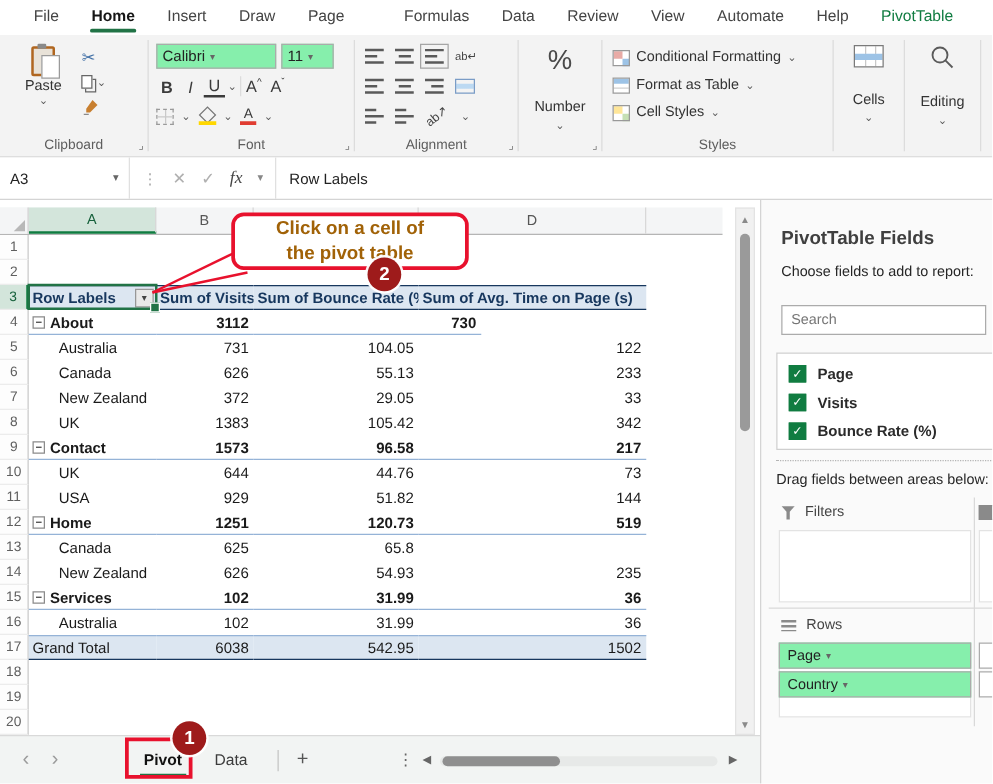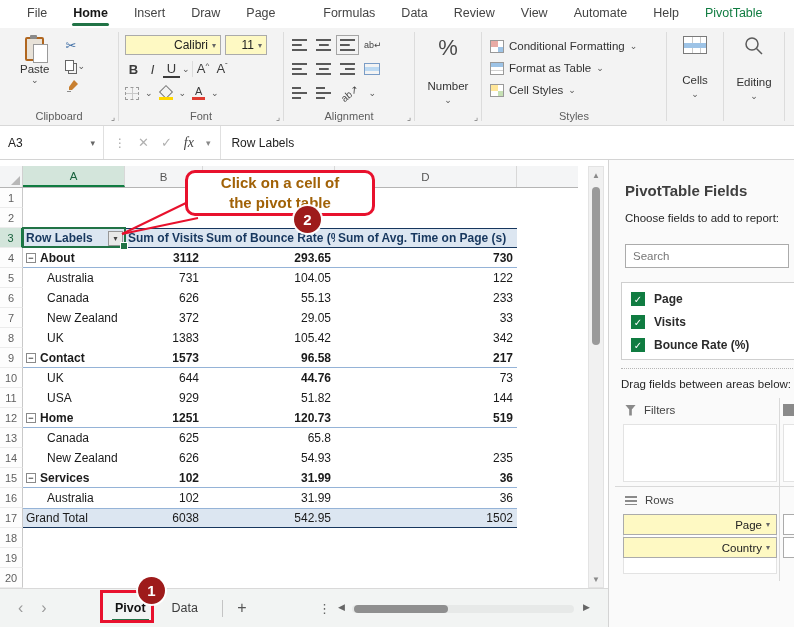--- a/index.html
+++ b/index.html
@@ -31,22 +31,22 @@
   .clipicon{width:19px;height:24px;border:2px solid #b0661f;border-radius:2px;background:#e8e2d8;position:relative;}
   .clipicon::before{content:"";position:absolute;left:3px;top:-4px;width:7px;height:4px;background:#8a8a8a;border-radius:1px;}
   .clipicon::after{content:"";position:absolute;right:-6px;top:5px;width:13px;height:17px;background:#fff;border:1px solid #9a9a9a;}
   .smallcol{display:flex;flex-direction:column;gap:5px;margin-left:10px;margin-top:5px;}
   .sbtn{font-size:12px;color:#444;display:flex;align-items:center;gap:3px;cursor:pointer;height:15px;}
   .scissors{color:#3f6ea5;font-size:13px;}
   .ic-copy{width:9px;height:11px;border:1px solid #666;background:#fff;box-shadow:3px 3px 0 -1px #f3f3f3,3px 3px 0 0 #666;}
   
   .g-font{width:164px;}
   .frow{display:flex;align-items:center;gap:4px;height:24px;padding-left:6px;}
-  .combo{background:#fef9c3;border:1px solid #ababab;height:20px;display:flex;align-items:center;
-    font-size:12px;color:#222;padding:0 4px;justify-content:flex-end;cursor:pointer;}
+  .combo{background:#86efac;border:1px solid #ababab;height:20px;display:flex;align-items:center;
+    font-size:12px;color:#222;padding:0 4px;justify-content:flex-start;cursor:pointer;}
   .combo .ca{font-size:8px;color:#666;margin-left:4px;}
   .fmt{width:17px;text-align:center;font-size:13px;color:#3b3b3b;cursor:pointer;}
   .ud{border-bottom:2px solid #3b3b3b;}
   .sup{font-size:8px;vertical-align:super;}
   .vsep{width:1px;height:16px;background:#dcdcdc;}
   .ic-borders{width:14px;height:13px;border:1px dashed #9a9a9a;position:relative;cursor:pointer;}
   .ic-borders::before{content:"";position:absolute;left:50%;top:0;bottom:0;width:1px;background:#c9c9c9;}
   .ic-borders::after{content:"";position:absolute;top:50%;left:0;right:0;height:1px;background:#c9c9c9;}
   .ic-fill{width:14px;height:13px;position:relative;cursor:pointer;}
   .ic-fill::before{content:"";position:absolute;left:2px;top:0;width:8px;height:8px;border:1.5px solid #777;transform:rotate(45deg);}
@@ -407,21 +407,20 @@
             <div class="t">Sum of Avg. Time on Page (s)</div>
           </div>
         </div>
         <div class="xrow group">
           <div class="rn">4</div>
           <div class="cell lab group" style="width: 102px;">
             <div class="minus">−</div>
             <div class="t">About</div>
           </div>
           <div class="cell val group" style="width: 78px;">3112</div>
-          <div class="cell val group" style="width: 132px;">293.65</div>
           <div class="cell val group" style="width: 182px;">730</div>
         </div>
         <div class="xrow item">
           <div class="rn">5</div>
           <div class="cell lab item" style="width: 102px;">
             <div class="t">Australia</div>
           </div>
           <div class="cell val item" style="width: 78px;">731</div>
           <div class="cell val item" style="width: 132px;">104.05</div>
           <div class="cell val item" style="width: 182px;">122</div>
@@ -462,21 +461,21 @@
           <div class="cell val group" style="width: 78px;">1573</div>
           <div class="cell val group" style="width: 132px;">96.58</div>
           <div class="cell val group" style="width: 182px;">217</div>
         </div>
         <div class="xrow item">
           <div class="rn">10</div>
           <div class="cell lab item" style="width: 102px;">
             <div class="t">UK</div>
           </div>
           <div class="cell val item" style="width: 78px;">644</div>
-          <div class="cell val item" style="width: 132px; font-weight: bold;">44.76</div>
+          <div class="cell val item" style="width: 132px;">44.76</div>
           <div class="cell val item" style="width: 182px;">73</div>
         </div>
         <div class="xrow item">
           <div class="rn">11</div>
           <div class="cell lab item" style="width: 102px;">
             <div class="t">USA</div>
           </div>
           <div class="cell val item" style="width: 78px;">929</div>
           <div class="cell val item" style="width: 132px;">51.82</div>
           <div class="cell val item" style="width: 182px;">144</div>

